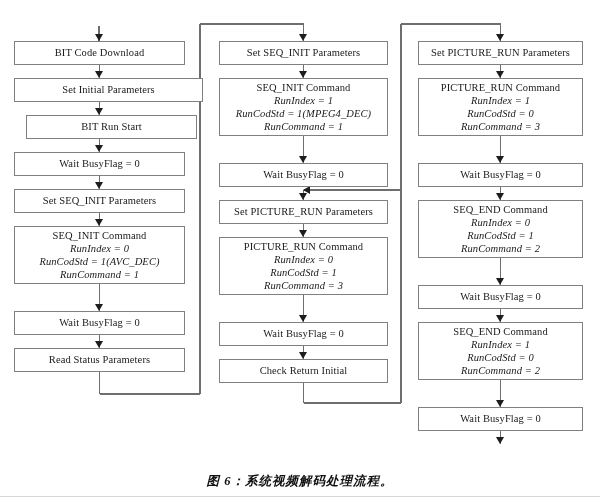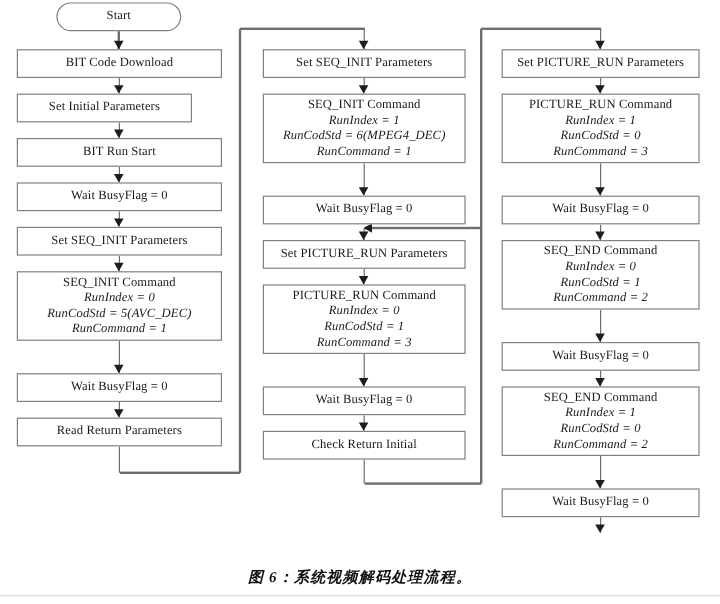--- a/index.html
+++ b/index.html
@@ -69,57 +69,54 @@
     letter-spacing:1px;
   }
   #rule{
     position:absolute;left:0;top:496px;width:600px;height:1px;background:#d8d8d8;
   }
 </style>
 </head>
 <body>
 
 <div id="canvas">
-    <div class="node terminator" style="left: 47px; top: 2px; width: 104px; height: 24px;">
-      <div class="ttl">Start</div>
-    </div>
     <div class="node" style="left: 14px; top: 41px; width: 171px; height: 24px;">
       <div class="ttl">BIT Code Download</div>
     </div>
-    <div class="node" style="left: 14px; top: 78px; width: 146px; height: 24px;">
+    <div class="node" style="left: 14px; top: 78px; width: 189px; height: 24px;">
       <div class="ttl">Set Initial Parameters</div>
     </div>
-    <div class="node" style="left: 14px; top: 115px; width: 171px; height: 24px;">
+    <div class="node" style="left: 26px; top: 115px; width: 171px; height: 24px;">
       <div class="ttl">BIT Run Start</div>
     </div>
     <div class="node" style="left: 14px; top: 152px; width: 171px; height: 24px;">
       <div class="ttl">Wait BusyFlag = 0</div>
     </div>
     <div class="node" style="left: 14px; top: 189px; width: 171px; height: 24px;">
       <div class="ttl">Set SEQ_INIT Parameters</div>
     </div>
     <div class="node" style="left: 14px; top: 226px; width: 171px; height: 58px;">
       <div class="ttl">SEQ_INIT Command</div>
       <div class="prm">RunIndex = 0</div>
-      <div class="prm">RunCodStd = 5(AVC_DEC)</div>
+      <div class="prm">RunCodStd = 1(AVC_DEC)</div>
       <div class="prm">RunCommand = 1</div>
     </div>
     <div class="node" style="left: 14px; top: 311px; width: 171px; height: 24px;">
       <div class="ttl">Wait BusyFlag = 0</div>
     </div>
     <div class="node" style="left: 14px; top: 348px; width: 171px; height: 24px;">
-      <div class="ttl">Read Return Parameters</div>
+      <div class="ttl">Read Status Parameters</div>
     </div>
     <div class="node" style="left: 219px; top: 41px; width: 169px; height: 24px;">
       <div class="ttl">Set SEQ_INIT Parameters</div>
     </div>
     <div class="node" style="left: 219px; top: 78px; width: 169px; height: 58px;">
       <div class="ttl">SEQ_INIT Command</div>
       <div class="prm">RunIndex = 1</div>
-      <div class="prm">RunCodStd = 6(MPEG4_DEC)</div>
+      <div class="prm">RunCodStd = 1(MPEG4_DEC)</div>
       <div class="prm">RunCommand = 1</div>
     </div>
     <div class="node" style="left: 219px; top: 163px; width: 169px; height: 24px;">
       <div class="ttl">Wait BusyFlag = 0</div>
     </div>
     <div class="node" style="left: 219px; top: 200px; width: 169px; height: 24px;">
       <div class="ttl">Set PICTURE_RUN Parameters</div>
     </div>
     <div class="node" style="left: 219px; top: 237px; width: 169px; height: 58px;">
       <div class="ttl">PICTURE_RUN Command</div>

